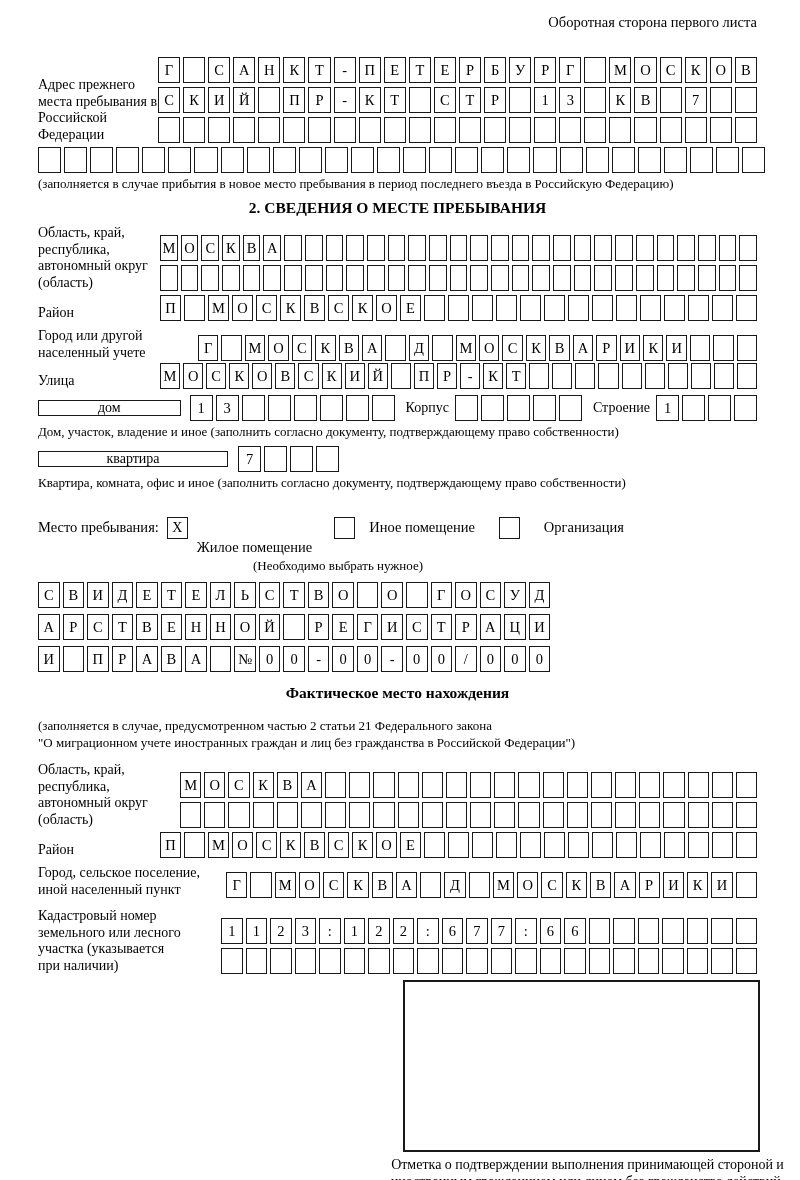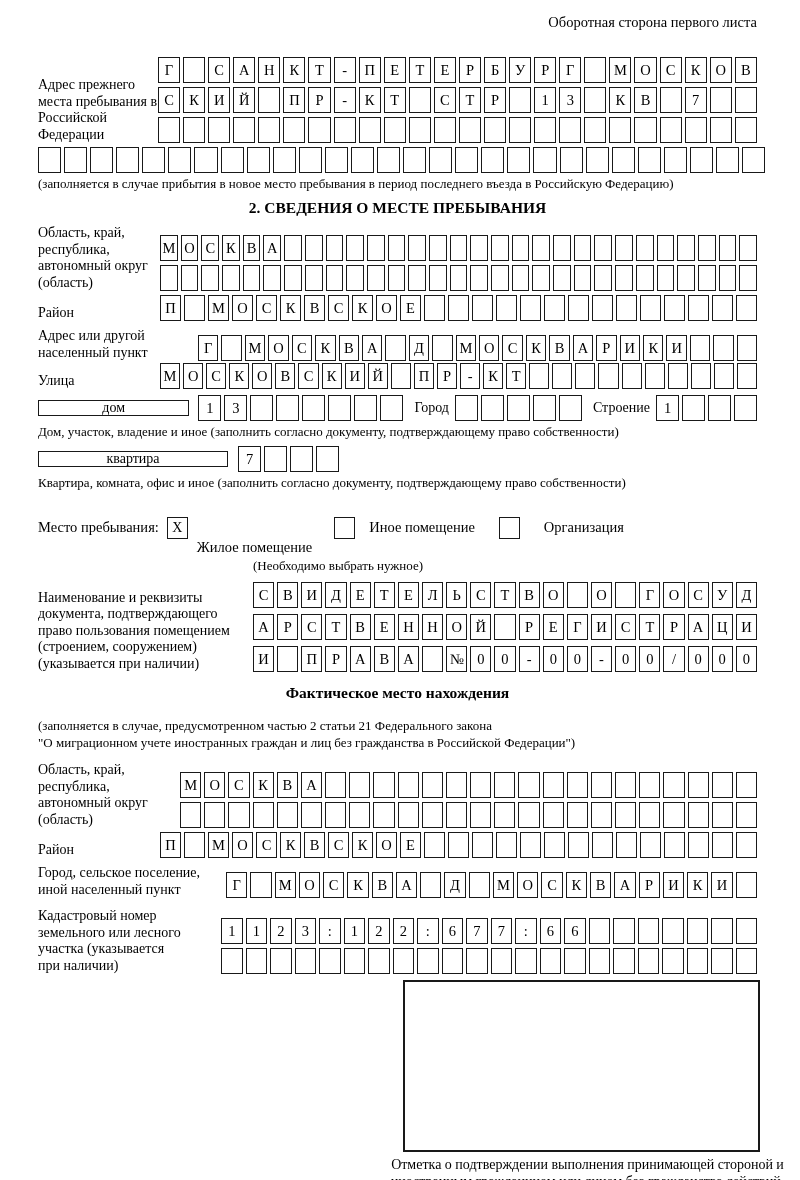--- a/index.html
+++ b/index.html
@@ -256,21 +256,21 @@
         <div class="cell"></div>
         <div class="cell"></div>
         <div class="cell"></div>
         <div class="cell"></div>
         <div class="cell"></div>
         <div class="cell"></div>
       </div>
   </div>
 
   <div class="field mt4">
-    <div class="lbl w-city2-lbl">Адрес или другой населенный пункт</div>
+    <div class="lbl w-city2-lbl">Город или другой населенный учете</div>
     <div class="boxes w-city2-rows">
         <div class="cell">Г</div>
         <div class="cell"></div>
         <div class="cell">М</div>
         <div class="cell">О</div>
         <div class="cell">С</div>
         <div class="cell">К</div>
         <div class="cell">В</div>
         <div class="cell">А</div>
         <div class="cell"></div>
@@ -329,21 +329,21 @@
     <div class="boxes fx" style="margin-left:9px;">
         <div class="cell">1</div>
         <div class="cell">3</div>
         <div class="cell"></div>
         <div class="cell"></div>
         <div class="cell"></div>
         <div class="cell"></div>
         <div class="cell"></div>
         <div class="cell"></div>
       </div>
-    <div style="margin-left:11px;">Город</div>
+    <div style="margin-left:11px;">Корпус</div>
     <div class="boxes fx" style="margin-left:6px;">
         <div class="cell"></div>
         <div class="cell"></div>
         <div class="cell"></div>
         <div class="cell"></div>
         <div class="cell"></div>
       </div>
     <div style="margin-left:11px;">Строение</div>
     <div class="boxes fx" style="margin-left:6px;">
         <div class="cell">1</div>
@@ -370,21 +370,20 @@
     <span class="chk" style="margin-left:8px;">X</span>
     <span style="margin-left:9px;margin-top:40px;">Жилое помещение</span>
     <span class="chk" style="margin-left:22px;"></span>
     <span style="margin-left:14px;">Иное помещение</span>
     <span class="chk" style="margin-left:24px;"></span>
     <span style="margin-left:24px;">Организация</span>
   </div>
   <div class="staynote">(Необходимо выбрать нужное)</div>
 
   <div class="field mt8">
-    <div class="lbl w-doc-lbl">Наименование и реквизиты документа, подтверждающего право пользования помещением (строением, сооружением) (указывается при наличии)</div>
     <div class="rows w-doc-rows">
       <div class="boxes">
           <div class="cell">С</div>
           <div class="cell">В</div>
           <div class="cell">И</div>
           <div class="cell">Д</div>
           <div class="cell">Е</div>
           <div class="cell">Т</div>
           <div class="cell">Е</div>
           <div class="cell">Л</div>

